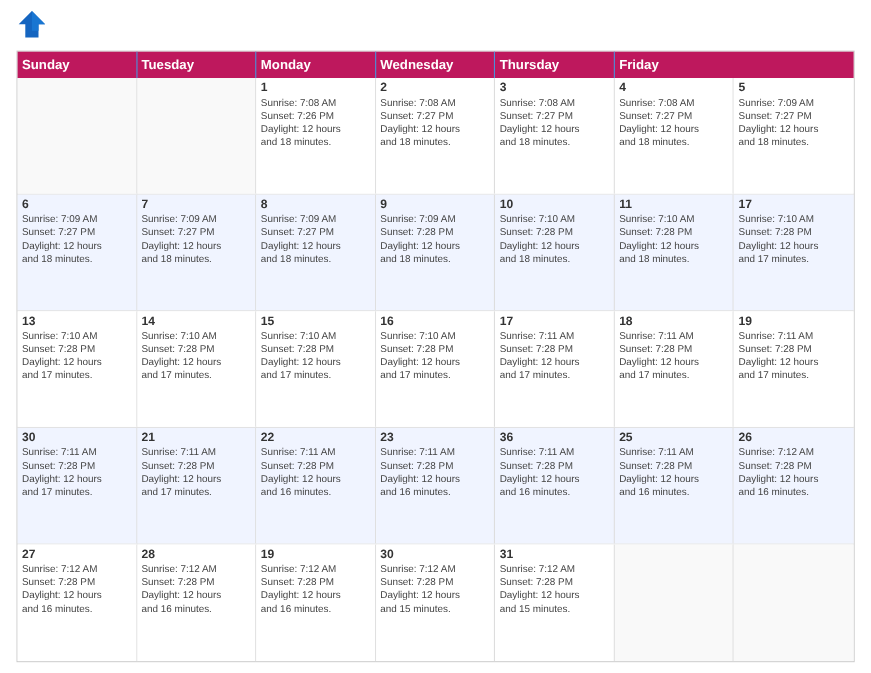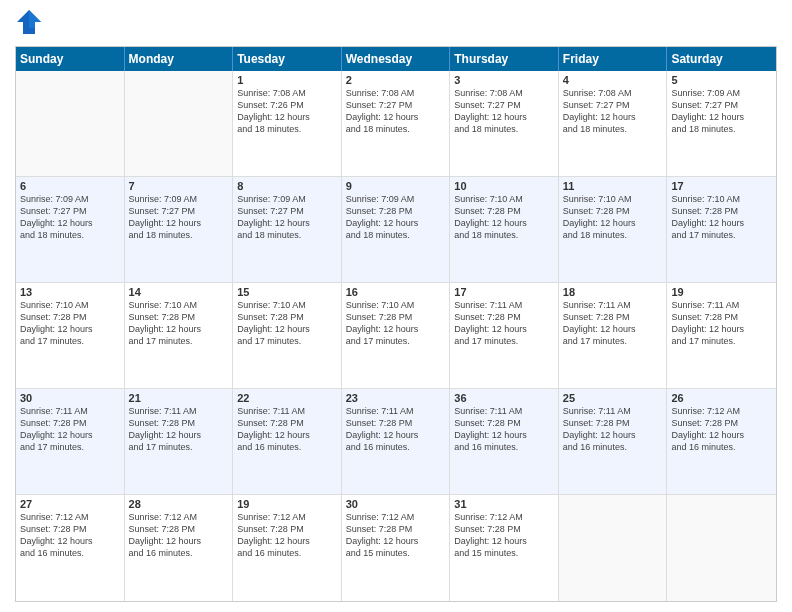--- a/index.html
+++ b/index.html
@@ -64,21 +64,21 @@
     }
     .calendar {
       flex: 1;
       display: flex;
       flex-direction: column;
       border: 1px solid #ccc;
     }
     .cal-header {
       display: grid;
       grid-template-columns: repeat(7, 1fr);
-      background: #0369a1;
+      background: #be185d;
     }
     .cal-header-cell {
       color: #fff;
       font-size: 12px;
       font-weight: bold;
       padding: 5px 4px;
       text-align: left;
       border-right: 1px solid #4a90d9;
     }
     .cal-header-cell:last-child {
@@ -143,26 +143,25 @@
     </div>
     <div class="title-block">
       <div class="month-year"></div>
       <div class="location"></div>
     </div>
   </div>
 
   <div class="calendar">
     <div class="cal-header">
     <div class="cal-header-cell">Sunday</div>
+        <div class="cal-header-cell">Tuesday</div>
         <div class="cal-header-cell">Monday</div>
-        <div class="cal-header-cell">Tuesday</div>
         <div class="cal-header-cell">Wednesday</div>
         <div class="cal-header-cell">Thursday</div>
         <div class="cal-header-cell">Friday</div>
-        <div class="cal-header-cell">Saturday</div>
       </div>
     <div class="cal-body">
     <div class="cal-week">
           <div class="cal-cell empty"></div>
           <div class="cal-cell empty"></div>
           <div class="cal-cell">
             <div class="day-number">1</div>
             <div class="day-info" style="white-space: pre-line;">Sunrise: 7:08 AM
 Sunset: 7:26 PM
 Daylight: 12 hours

